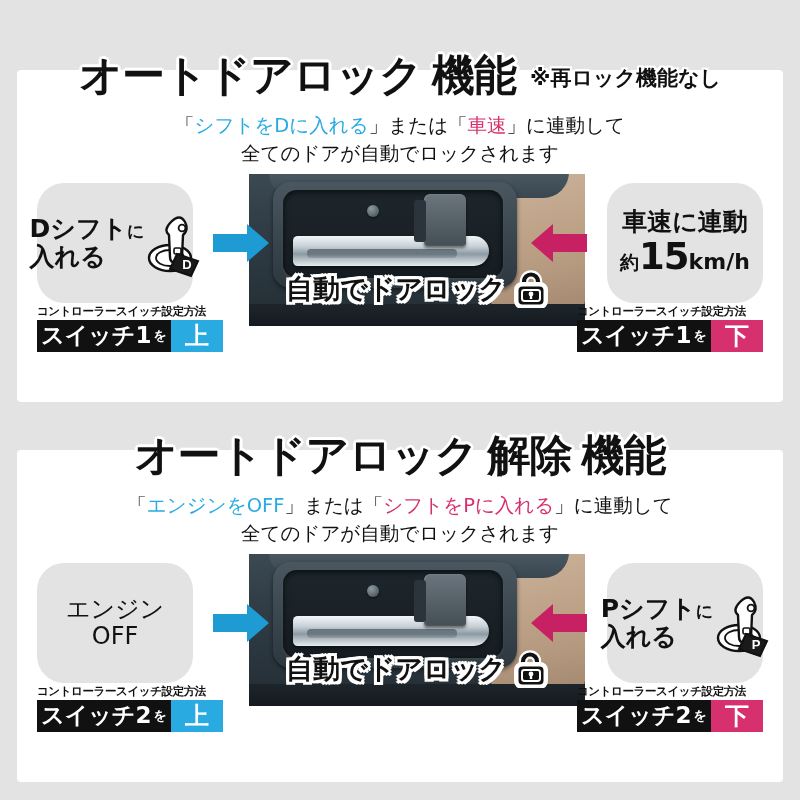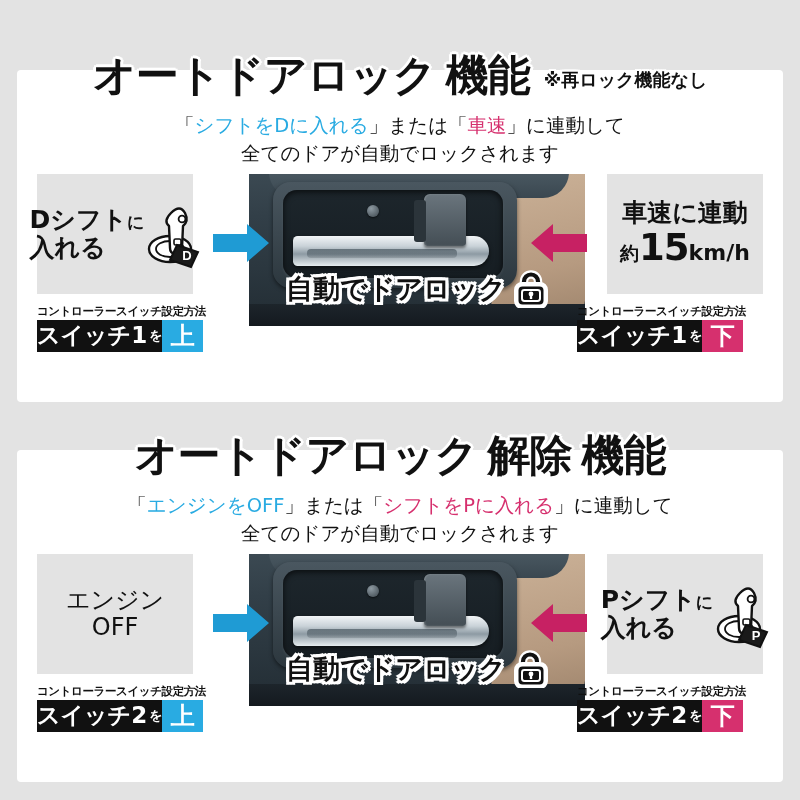--- a/index.html
+++ b/index.html
@@ -33,46 +33,47 @@
     letter-spacing:-1px;line-height:1;
     white-space:nowrap;
     text-shadow:
       2px 0 0 #fff,-2px 0 0 #fff,0 2px 0 #fff,0 -2px 0 #fff,
       2px 2px 0 #fff,-2px 2px 0 #fff,2px -2px 0 #fff,-2px -2px 0 #fff,
       3px 0 0 #fff,-3px 0 0 #fff,0 3px 0 #fff,0 -3px 0 #fff;
   }
   .title .kaijo{margin-left:10px;}
   .title .kinou{margin-left:10px;}
   .title-note{
-    font-size:18px;font-weight:bold;color:#111;
+    font-size:21px;font-weight:bold;color:#111;
     white-space:nowrap;padding-bottom:5px;
     text-shadow:
       2px 0 0 #fff,-2px 0 0 #fff,0 2px 0 #fff,0 -2px 0 #fff,
       2px 2px 0 #fff,-2px 2px 0 #fff,2px -2px 0 #fff,-2px -2px 0 #fff;
   }
   .sub{
     position:absolute;left:0;right:0;top:42px;
     text-align:center;
     font-size:19.5px;font-weight:normal;color:#111;
     line-height:1.42;
     white-space:nowrap;
   }
   .sub .blue{color:#29abe2;}
   .sub .pink{color:#d6306e;}
 
   
   .body-row{
     position:absolute;left:0;right:0;top:104px;height:120px;
   }
   .sidebox{
-    position:absolute;top:0;
+    position:absolute;top:9px;
     width:156px;height:120px;
     background:#e3e3e3;
     display:flex;align-items:center;justify-content:center;
     box-sizing:border-box;
+    border-radius:27px;
   }
   #box-left-1,#box-left-2{left:20px;}
   #box-right-1,#box-right-2{right:20px;}
   .sidebox .inner{
     display:flex;align-items:center;justify-content:center;gap:2px;
     width:100%;padding:0 6px;box-sizing:border-box;
   }
   .side-text{
     font-size:25px;font-weight:bold;color:#111;line-height:1.14;
     white-space:nowrap;
@@ -174,21 +175,21 @@
   
   .switch-row{position:absolute;left:0;right:0;top:236px;height:62px;}
   .switch-block{position:absolute;top:0;width:186px;}
   #sw-left-1,#sw-left-2{left:20px;}
   #sw-right-1,#sw-right-2{right:20px;}
   .sw-label{
     font-size:11.5px;font-weight:bold;color:#111;
     letter-spacing:-0.4px;white-space:nowrap;margin-bottom:2px;
     line-height:1;
   }
-  .sw-bar{display:flex;height:32px;width:166px;}
+  .sw-bar{display:flex;height:32px;width:186px;}
   .sw-bar .sw-main{
     flex:1;background:#111;color:#fff;
     display:flex;align-items:center;justify-content:center;
     font-size:23px;font-weight:bold;white-space:nowrap;
   }
   .sw-bar .sw-main .wo{font-size:13px;margin-left:2px;}
   .sw-bar .sw-dir{
     width:52px;display:flex;align-items:center;justify-content:center;
     font-size:24px;font-weight:bold;color:#fff;
   }

